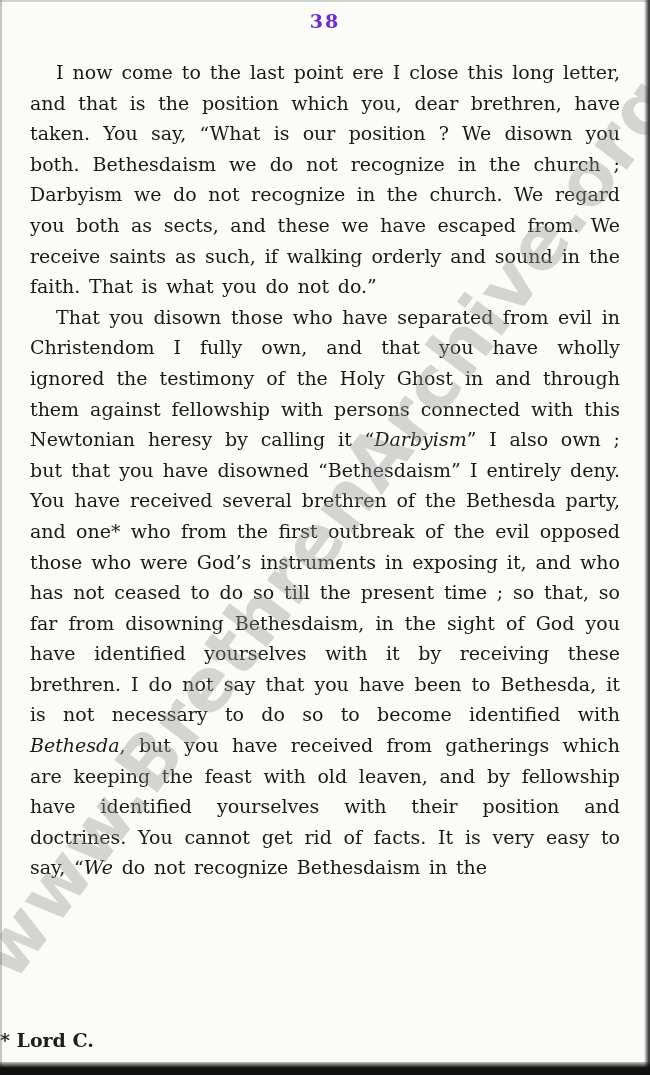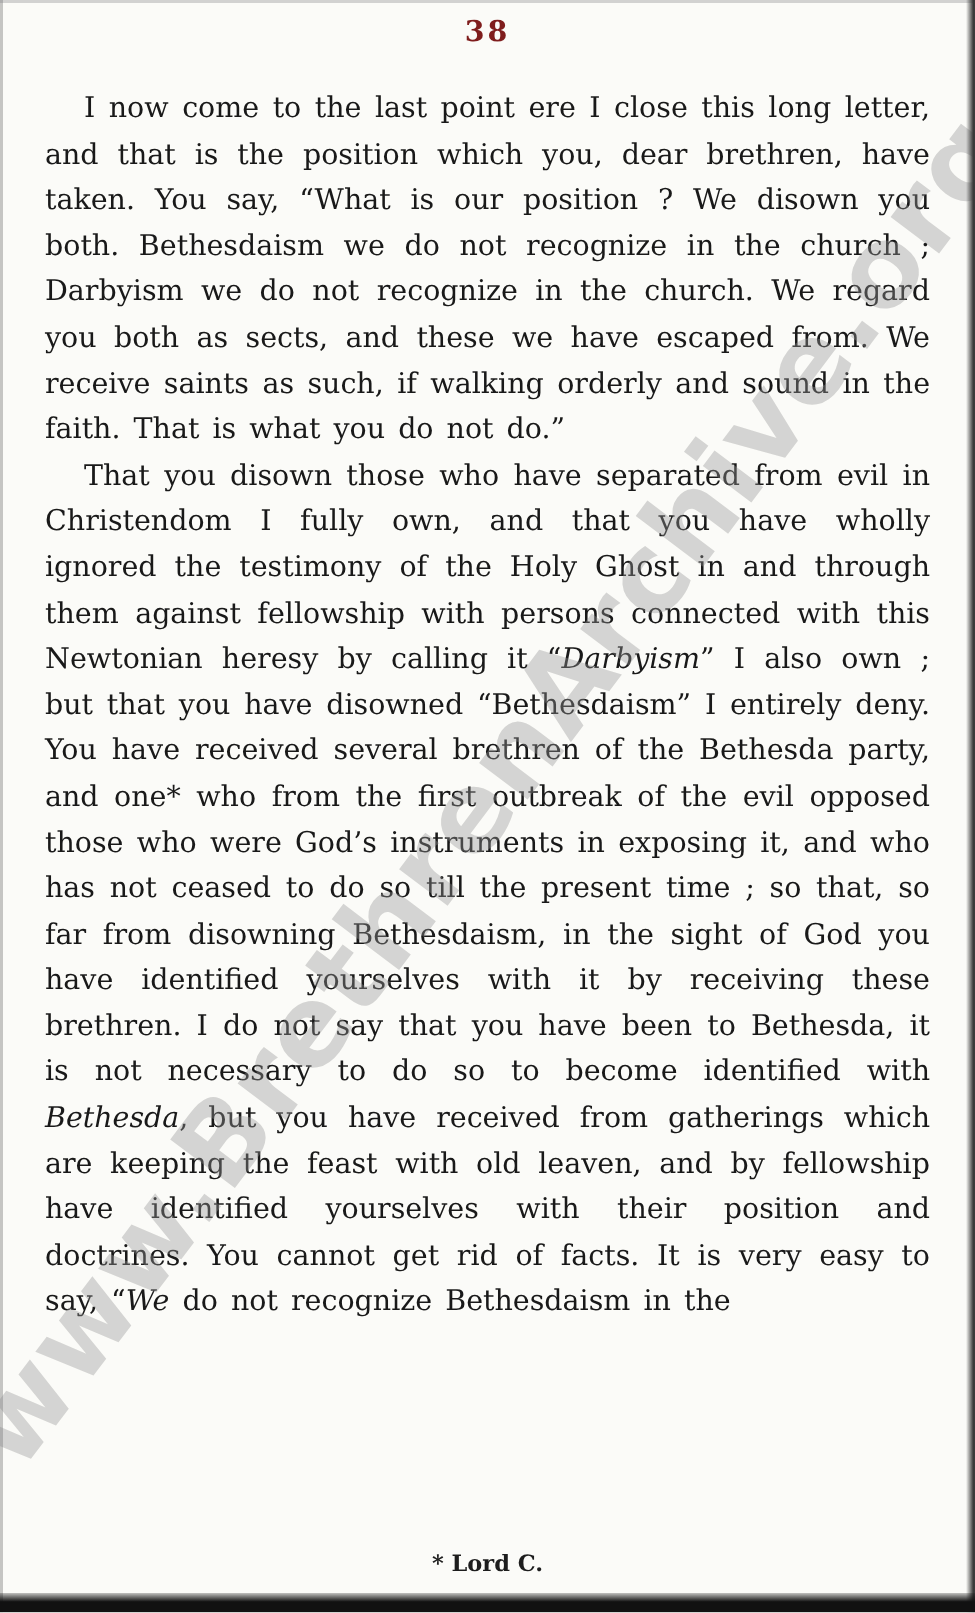--- a/index.html
+++ b/index.html
@@ -17,21 +17,21 @@
   }
   .page-number {
     position: absolute;
     top: 10px;
     left: 0;
     width: 100%;
     text-align: center;
     font-size: 19px;
     font-weight: 700;
     letter-spacing: 2px;
-    color: #7f1d1d;
+    color: #6d28d9;
   }
   .body-text {
     position: absolute;
     top: 57px;
     left: 30px;
     width: 590px;
     font-size: 19px;
     line-height: 30.6px;
     text-align: justify;
     color: #191919;
@@ -42,22 +42,22 @@
     text-indent: 26px;
   }
   .body-text i {
     font-style: italic;
   }
   .footnote {
     position: absolute;
     bottom: 24px;
     left: 0;
     width: 100%;
-    text-align: center;
-    font-size: 15px;
+    text-align: left;
+    font-size: 19px;
     font-weight: 700;
     color: #1d1d1d;
   }
   .watermark {
     position: absolute;
     left: 50%;
     top: 49%;
     transform: translate(-50%, -50%) rotate(-53deg);
     font-family: "DejaVu Sans", "Liberation Sans", sans-serif;
     font-size: 74px;

